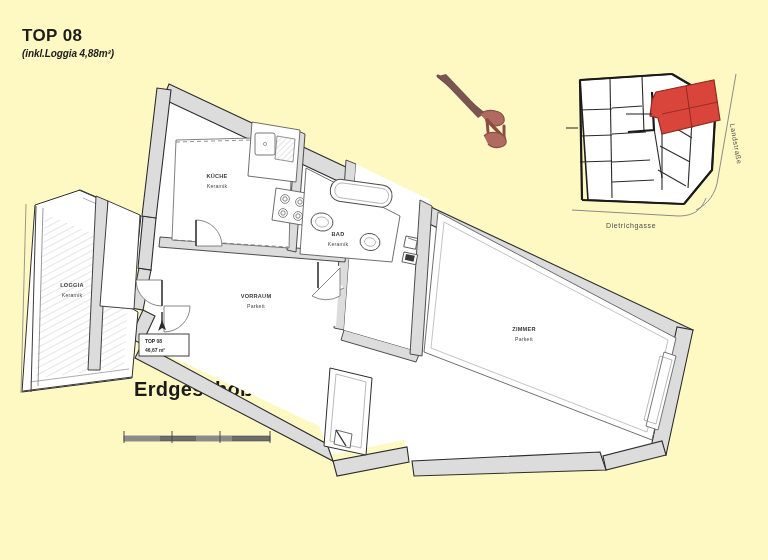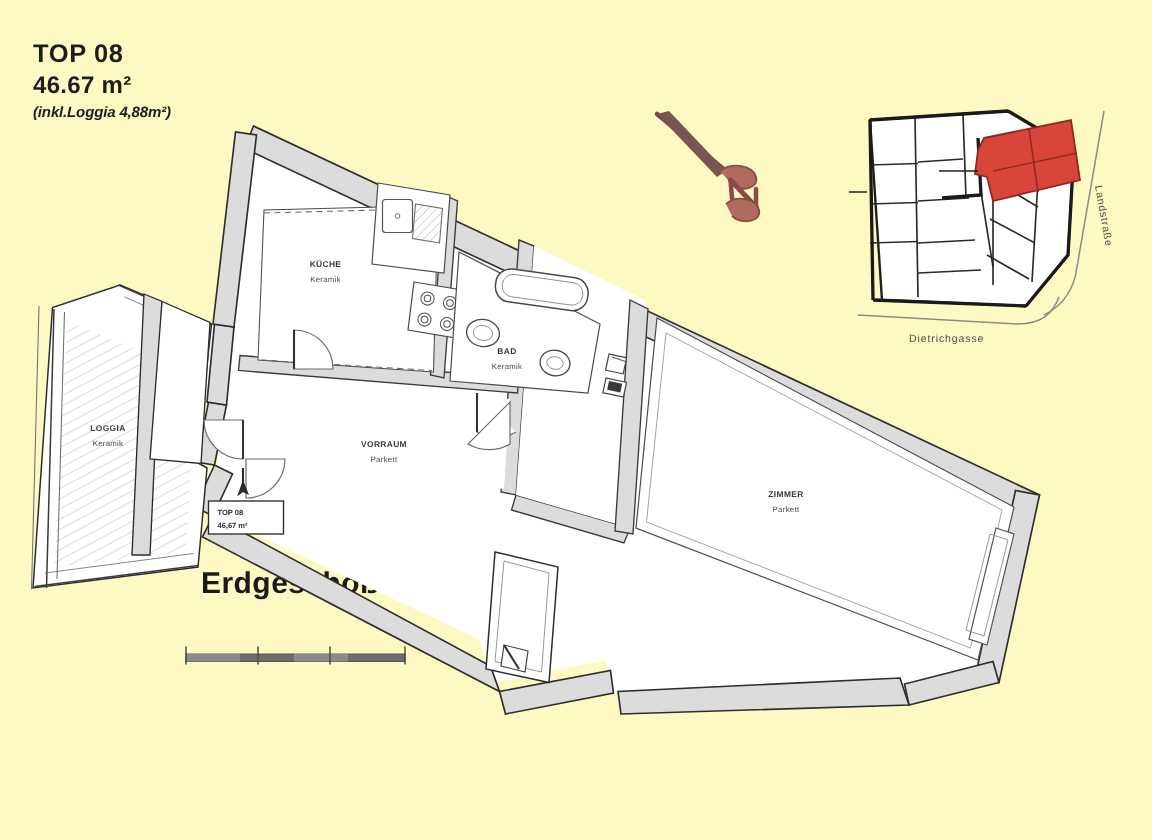--- a/index.html
+++ b/index.html
@@ -91,21 +91,20 @@
     letter-spacing: 0.6px;
   }
 </style>
 </head>
 <body>
 
 <div id="page">
 
   <div id="title-block">
     <div id="title-top">TOP 08</div>
-    <div id="title-area">46.67 m²</div>
     <div id="title-sub">(inkl.Loggia 4,88m²)</div>
   </div>
 
   <div id="floor-label">Erdgeschoß</div>
 
   <svg id="plan-svg" width="768" height="560" viewBox="0 0 768 560">
 
     <defs>
       <pattern id="hatch" width="5" height="5" patternUnits="userSpaceOnUse" patternTransform="rotate(60)">
         <line x1="0" y1="0" x2="0" y2="5" stroke="#8d8d8d" stroke-width="0.7"></line>

